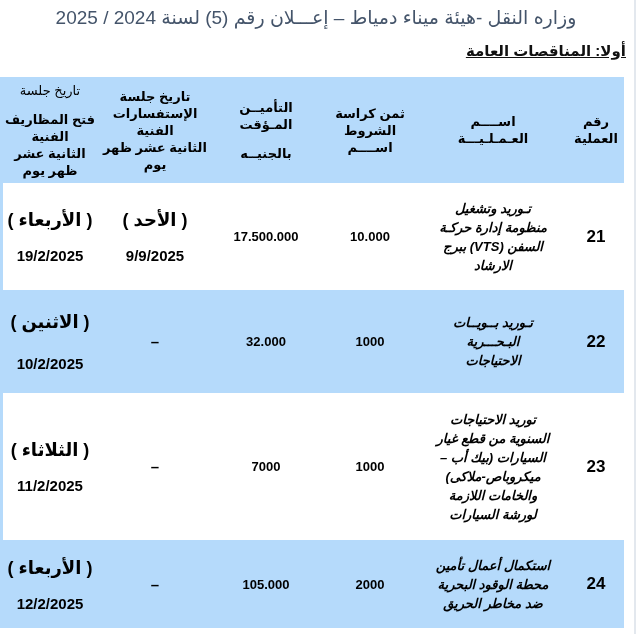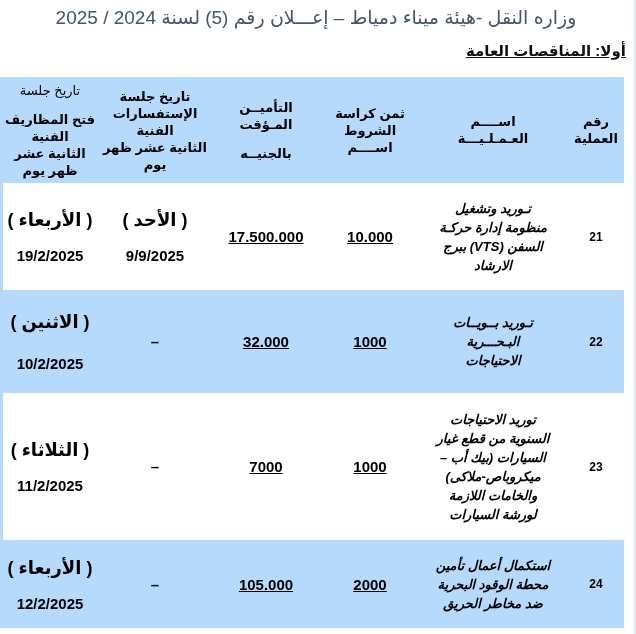--- a/index.html
+++ b/index.html
@@ -10,22 +10,22 @@
   .subtitle { position: absolute; top: 42px; right: 10px; font-size: 15px; font-weight: bold;
               text-decoration: underline; color: #111; }
   .right-edge { position: absolute; top: 0; right: 0; width: 2px; height: 634px; background: #e3e8ee; }
   table { position: absolute; top: 77px; left: 0; width: 624px; border-collapse: collapse;
           table-layout: fixed; direction: rtl; }
   td, th { text-align: center; vertical-align: middle; padding: 0 2px; color: #000; }
   th { font-size: 13px; font-weight: bold; line-height: 17px; }
   .hdr { background: #b5dafb; height: 106px; }
   .blue { background: #b5dafb; }
   .white { background: #ffffff; box-shadow: inset 3px 0 0 #b5dafb; }
-  .num { font-size: 12px; font-weight: bold; }
-  .money { font-size: 15px; font-weight: bold; text-decoration: underline; }
+  .num { font-size: 17px; font-weight: bold; }
+  .money { font-size: 13px; font-weight: bold; }
   .name { font-size: 13px; font-weight: bold; line-height: 19px; font-style: italic; }
   .day { font-size: 18px; font-weight: bold; display: block; }
   .date { font-size: 15px; font-weight: bold; display: block; }
   .gap { display: block; height: 22px; }
   .gap-s { display: block; height: 16px; }
   .dash { font-size: 15px; font-weight: bold; }
   .lightfont { font-weight: normal; }
   .hblock { display: block; }
   .hspace { display: block; height: 12px; }
 </style>

